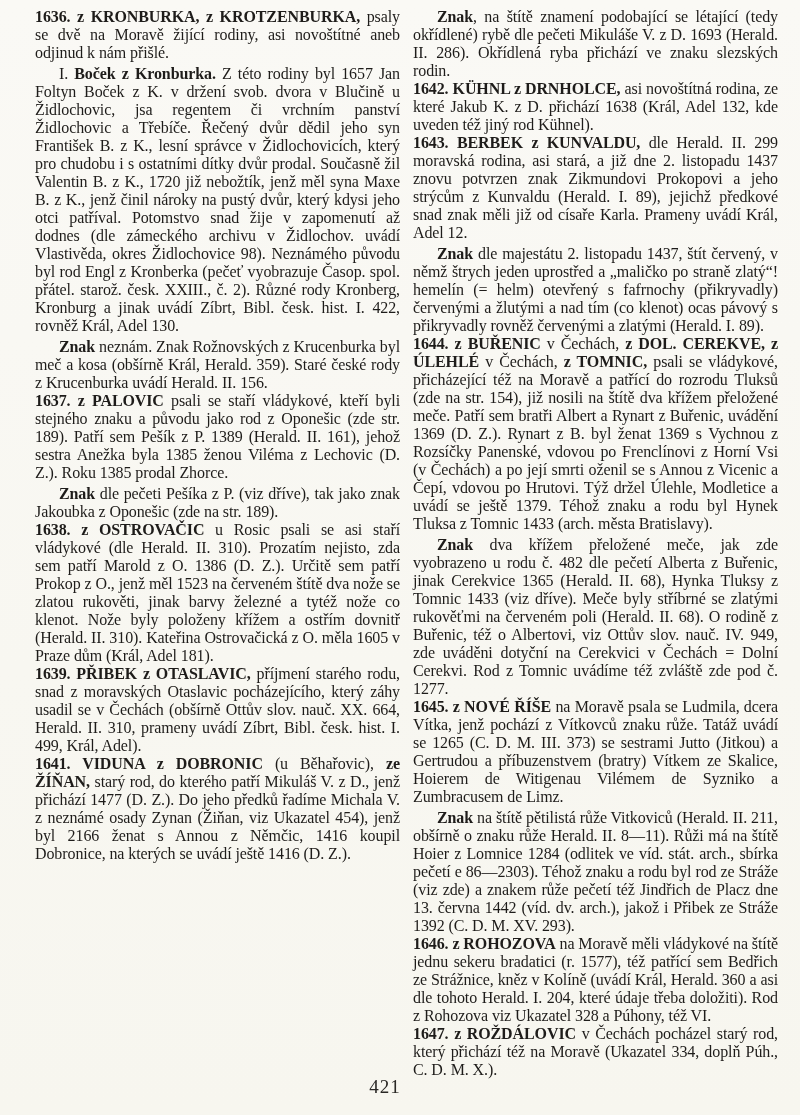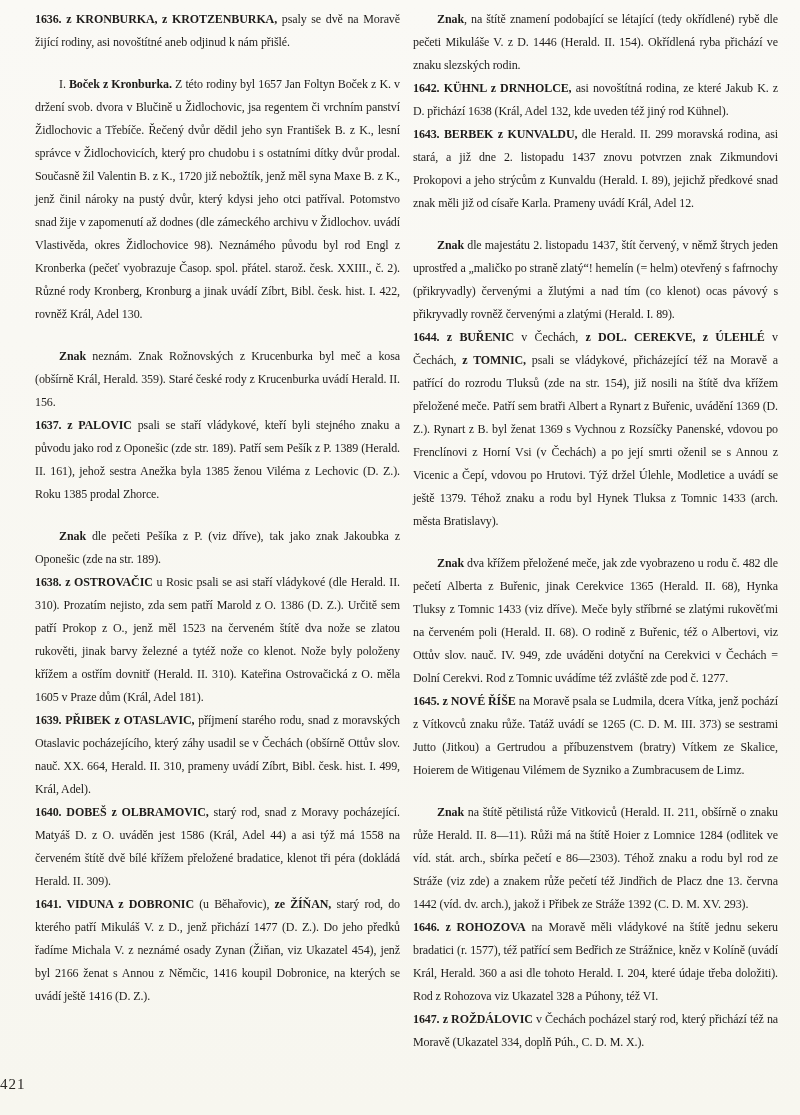--- a/index.html
+++ b/index.html
@@ -14,61 +14,61 @@
   .page{
     position:absolute;inset:0;
     background:linear-gradient(180deg,#faf9f5 0%,#f8f7f1 60%,#f7f6ef 100%);
   }
   .content{
     position:absolute;top:8px;left:35px;right:22px;
     display:flex;gap:13px;
   }
   .column{
     width:365px;
-    font-size:12px;
-    line-height:23px;
+    font-size:16px;
+    line-height:18px;
     letter-spacing:-0.1px;
   }
   .para{
     margin:0;
     text-align:justify;
     text-justify:inter-word;
     hyphens:auto;
   }
   .para b{font-weight:bold;}
   .entry{}
-  .indent{text-indent:24px;margin-top:19px;}
+  .indent{text-indent:24px;margin-top:3px;}
   .column .para:first-child{margin-top:0;}
   .page-number{
     position:absolute;
     left:0;right:30px;
     top:1076px;
-    font-size:15px;
+    text-align:center;
+    font-size:19px;
     letter-spacing:1px;
     color:#2a2825;
   }
 </style>
 </head>
 <body>
 
 <div class="page">
   <div class="content">
     <div class="column">
         <p class="para entry"><b>1636. z KRONBURKA, z KROTZENBURKA,</b><span> psaly se dvě na Moravě žijící rodiny, asi novoštítné aneb odjinud k nám přišlé.</span></p>
         <p class="para indent"><span>I. </span><b>Boček z Kronburka.</b><span> Z této rodiny byl 1657 Jan Foltyn Boček z K. v držení svob. dvora v Blučině u Židlochovic, jsa regentem či vrchním panství Židlochovic a Třebíče. Řečený dvůr dědil jeho syn František B. z K., lesní správce v Židlochovicích, který pro chudobu i s ostatními dítky dvůr prodal. Současně žil Valentin B. z K., 1720 již nebožtík, jenž měl syna Maxe B. z K., jenž činil nároky na pustý dvůr, který kdysi jeho otci patříval. Potomstvo snad žije v zapomenutí až dodnes (dle zámeckého archivu v Židlochov. uvádí Vlastivěda, okres Židlochovice 98). Neznámého původu byl rod Engl z Kronberka (pečeť vyobrazuje Časop. spol. přátel. starož. česk. XXIII., č. 2). Různé rody Kronberg, Kronburg a jinak uvádí Zíbrt, Bibl. česk. hist. I. 422, rovněž Král, Adel 130.</span></p>
         <p class="para indent"><b>Znak</b><span> neznám. Znak Rožnovských z Krucenburka byl meč a kosa (obšírně Král, Herald. 359). Staré české rody z Krucenburka uvádí Herald. II. 156.</span></p>
         <p class="para entry"><b>1637. z PALOVIC</b><span> psali se staří vládykové, kteří byli stejného znaku a původu jako rod z Oponešic (zde str. 189). Patří sem Pešík z P. 1389 (Herald. II. 161), jehož sestra Anežka byla 1385 ženou Viléma z Lechovic (D. Z.). Roku 1385 prodal Zhorce.</span></p>
         <p class="para indent"><b>Znak</b><span> dle pečeti Pešíka z P. (viz dříve), tak jako znak Jakoubka z Oponešic (zde na str. 189).</span></p>
         <p class="para entry"><b>1638. z OSTROVAČIC</b><span> u Rosic psali se asi staří vládykové (dle Herald. II. 310). Prozatím nejisto, zda sem patří Marold z O. 1386 (D. Z.). Určitě sem patří Prokop z O., jenž měl 1523 na červeném štítě dva nože se zlatou rukověti, jinak barvy železné a tytéž nože co klenot. Nože byly položeny křížem a ostřím dovnitř (Herald. II. 310). Kateřina Ostrovačická z O. měla 1605 v Praze dům (Král, Adel 181).</span></p>
         <p class="para entry"><b>1639. PŘIBEK z OTASLAVIC,</b><span> příjmení starého rodu, snad z moravských Otaslavic pocházejícího, který záhy usadil se v Čechách (obšírně Ottův slov. nauč. XX. 664, Herald. II. 310, prameny uvádí Zíbrt, Bibl. česk. hist. I. 499, Král, Adel).</span></p>
-        <p class="para entry"><b>1640. DOBEŠ z OLBRAMOVIC,</b><span> starý rod, snad z Moravy pocházející. Matyáš D. z O. uváděn jest 1586 (Král, Adel 44) a asi týž má 1558 na červeném štítě dvě bílé křížem přeložené bradatice, klenot tři péra (dokládá Herald. II. 309).</span></p>
         <p class="para entry"><b>1641. VIDUNA z DOBRONIC</b><span> (u Běhařovic), </span><b>ze ŽÍŇAN,</b><span> starý rod, do kterého patří Mikuláš V. z D., jenž přichází 1477 (D. Z.). Do jeho předků řadíme Michala V. z neznámé osady Zynan (Žiňan, viz Ukazatel 454), jenž byl 2166 ženat s Annou z Němčic, 1416 koupil Dobronice, na kterých se uvádí ještě 1416 (D. Z.).</span></p>
       </div>
     <div class="column">
-        <p class="para indent"><b>Znak</b><span>, na štítě znamení podobající se létající (tedy okřídlené) rybě dle pečeti Mikuláše V. z D. 1446 (Herald. II. 154). Okřídlená ryba přichází ve znaku slezských rodin.</span></p>
+        <p class="para indent"><b>Znak</b><span>, na štítě znamení podobající se létající (tedy okřídlené) rybě dle pečeti Mikuláše V. z D. 1693 (Herald. II. 286). Okřídlená ryba přichází ve znaku slezských rodin.</span></p>
         <p class="para entry"><b>1642. KÜHNL z DRNHOLCE,</b><span> asi novoštítná rodina, ze které Jakub K. z D. přichází 1638 (Král, Adel 132, kde uveden též jiný rod Kühnel).</span></p>
         <p class="para entry"><b>1643. BERBEK z KUNVALDU,</b><span> dle Herald. II. 299 moravská rodina, asi stará, a již dne 2. listopadu 1437 znovu potvrzen znak Zikmundovi Prokopovi a jeho strýcům z Kunvaldu (Herald. I. 89), jejichž předkové snad znak měli již od císaře Karla. Prameny uvádí Král, Adel 12.</span></p>
         <p class="para indent"><b>Znak</b><span> dle majestátu 2. listopadu 1437, štít červený, v němž štrych jeden uprostřed a „maličko po straně zlatý“! hemelín (= helm) otevřený s fafrnochy (přikryvadly) červenými a žlutými a nad tím (co klenot) ocas pávový s přikryvadly rovněž červenými a zlatými (Herald. I. 89).</span></p>
         <p class="para entry"><b>1644. z BUŘENIC</b><span> v Čechách, </span><b>z DOL. CEREKVE, z ÚLEHLÉ</b><span> v Čechách, </span><b>z TOMNIC,</b><span> psali se vládykové, přicházející též na Moravě a patřící do rozrodu Tluksů (zde na str. 154), již nosili na štítě dva křížem přeložené meče. Patří sem bratři Albert a Rynart z Buřenic, uvádění 1369 (D. Z.). Rynart z B. byl ženat 1369 s Vychnou z Rozsíčky Panenské, vdovou po Frenclínovi z Horní Vsi (v Čechách) a po její smrti oženil se s Annou z Vicenic a Čepí, vdovou po Hrutovi. Týž držel Úlehle, Modletice a uvádí se ještě 1379. Téhož znaku a rodu byl Hynek Tluksa z Tomnic 1433 (arch. města Bratislavy).</span></p>
         <p class="para indent"><b>Znak</b><span> dva křížem přeložené meče, jak zde vyobrazeno u rodu č. 482 dle pečetí Alberta z Buřenic, jinak Cerekvice 1365 (Herald. II. 68), Hynka Tluksy z Tomnic 1433 (viz dříve). Meče byly stříbrné se zlatými rukověťmi na červeném poli (Herald. II. 68). O rodině z Buřenic, též o Albertovi, viz Ottův slov. nauč. IV. 949, zde uváděni dotyční na Cerekvici v Čechách = Dolní Cerekvi. Rod z Tomnic uvádíme též zvláště zde pod č. 1277.</span></p>
         <p class="para entry"><b>1645. z NOVÉ ŘÍŠE</b><span> na Moravě psala se Ludmila, dcera Vítka, jenž pochází z Vítkovců znaku růže. Tatáž uvádí se 1265 (C. D. M. III. 373) se sestrami Jutto (Jitkou) a Gertrudou a příbuzenstvem (bratry) Vítkem ze Skalice, Hoierem de Witigenau Vilémem de Syzniko a Zumbracusem de Limz.</span></p>
         <p class="para indent"><b>Znak</b><span> na štítě pětilistá růže Vitkoviců (Herald. II. 211, obšírně o znaku růže Herald. II. 8—11). Růži má na štítě Hoier z Lomnice 1284 (odlitek ve víd. stát. arch., sbírka pečetí e 86—2303). Téhož znaku a rodu byl rod ze Stráže (viz zde) a znakem růže pečetí též Jindřich de Placz dne 13. června 1442 (víd. dv. arch.), jakož i Přibek ze Stráže 1392 (C. D. M. XV. 293).</span></p>
         <p class="para entry"><b>1646. z ROHOZOVA</b><span> na Moravě měli vládykové na štítě jednu sekeru bradatici (r. 1577), též patřící sem Bedřich ze Strážnice, kněz v Kolíně (uvádí Král, Herald. 360 a asi dle tohoto Herald. I. 204, které údaje třeba doložiti). Rod z Rohozova viz Ukazatel 328 a Púhony, též VI.</span></p>
         <p class="para entry"><b>1647. z ROŽDÁLOVIC</b><span> v Čechách pocházel starý rod, který přichází též na Moravě (Ukazatel 334, doplň Púh., C. D. M. X.).</span></p>
       </div>

